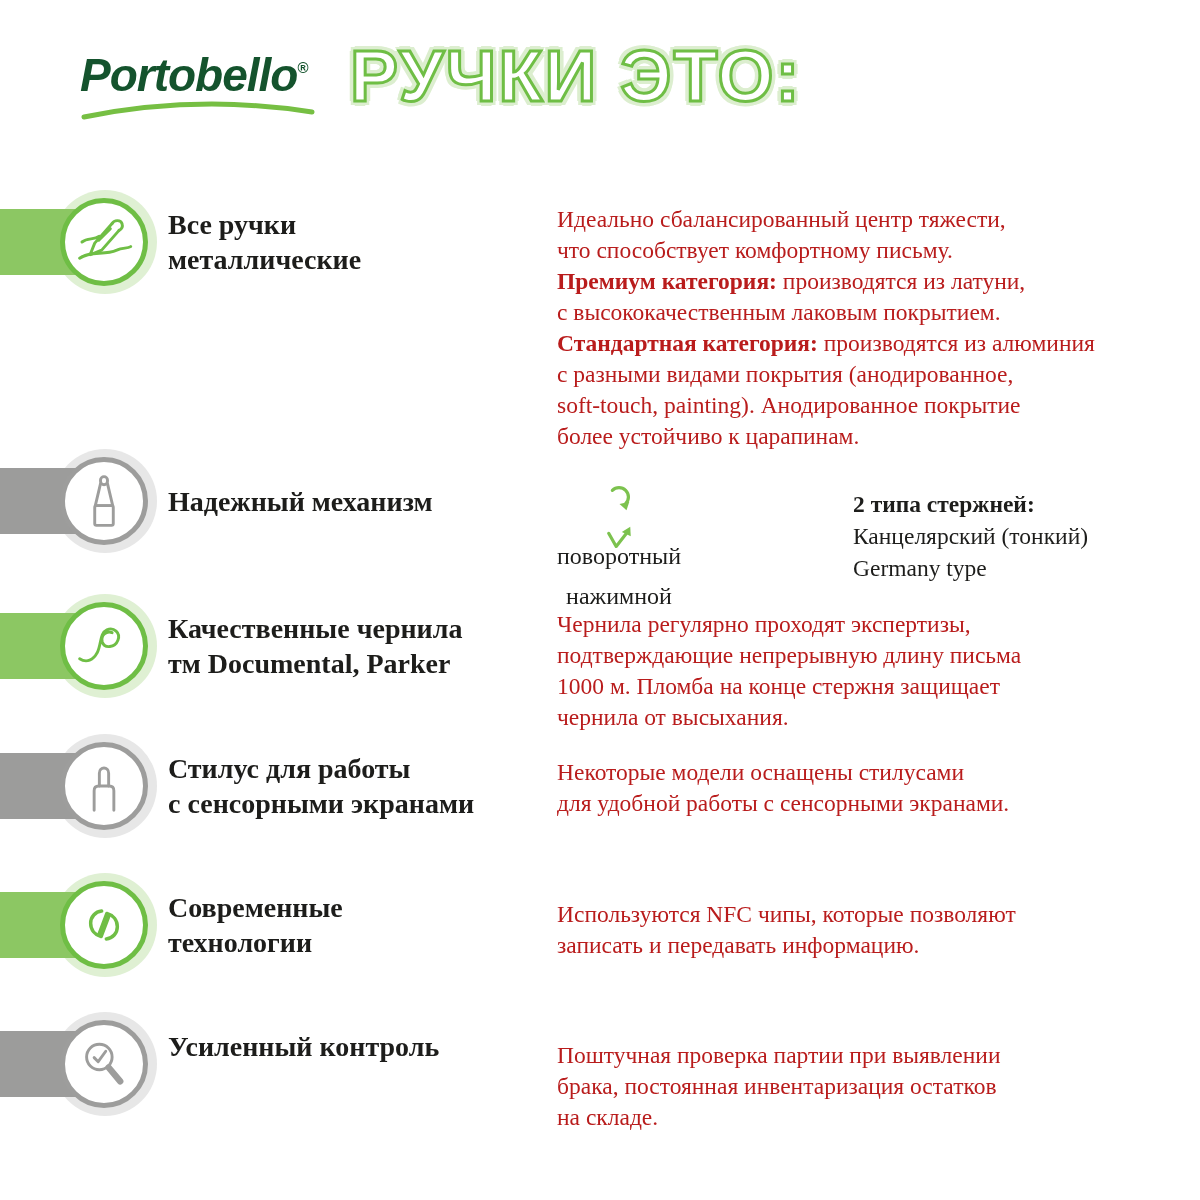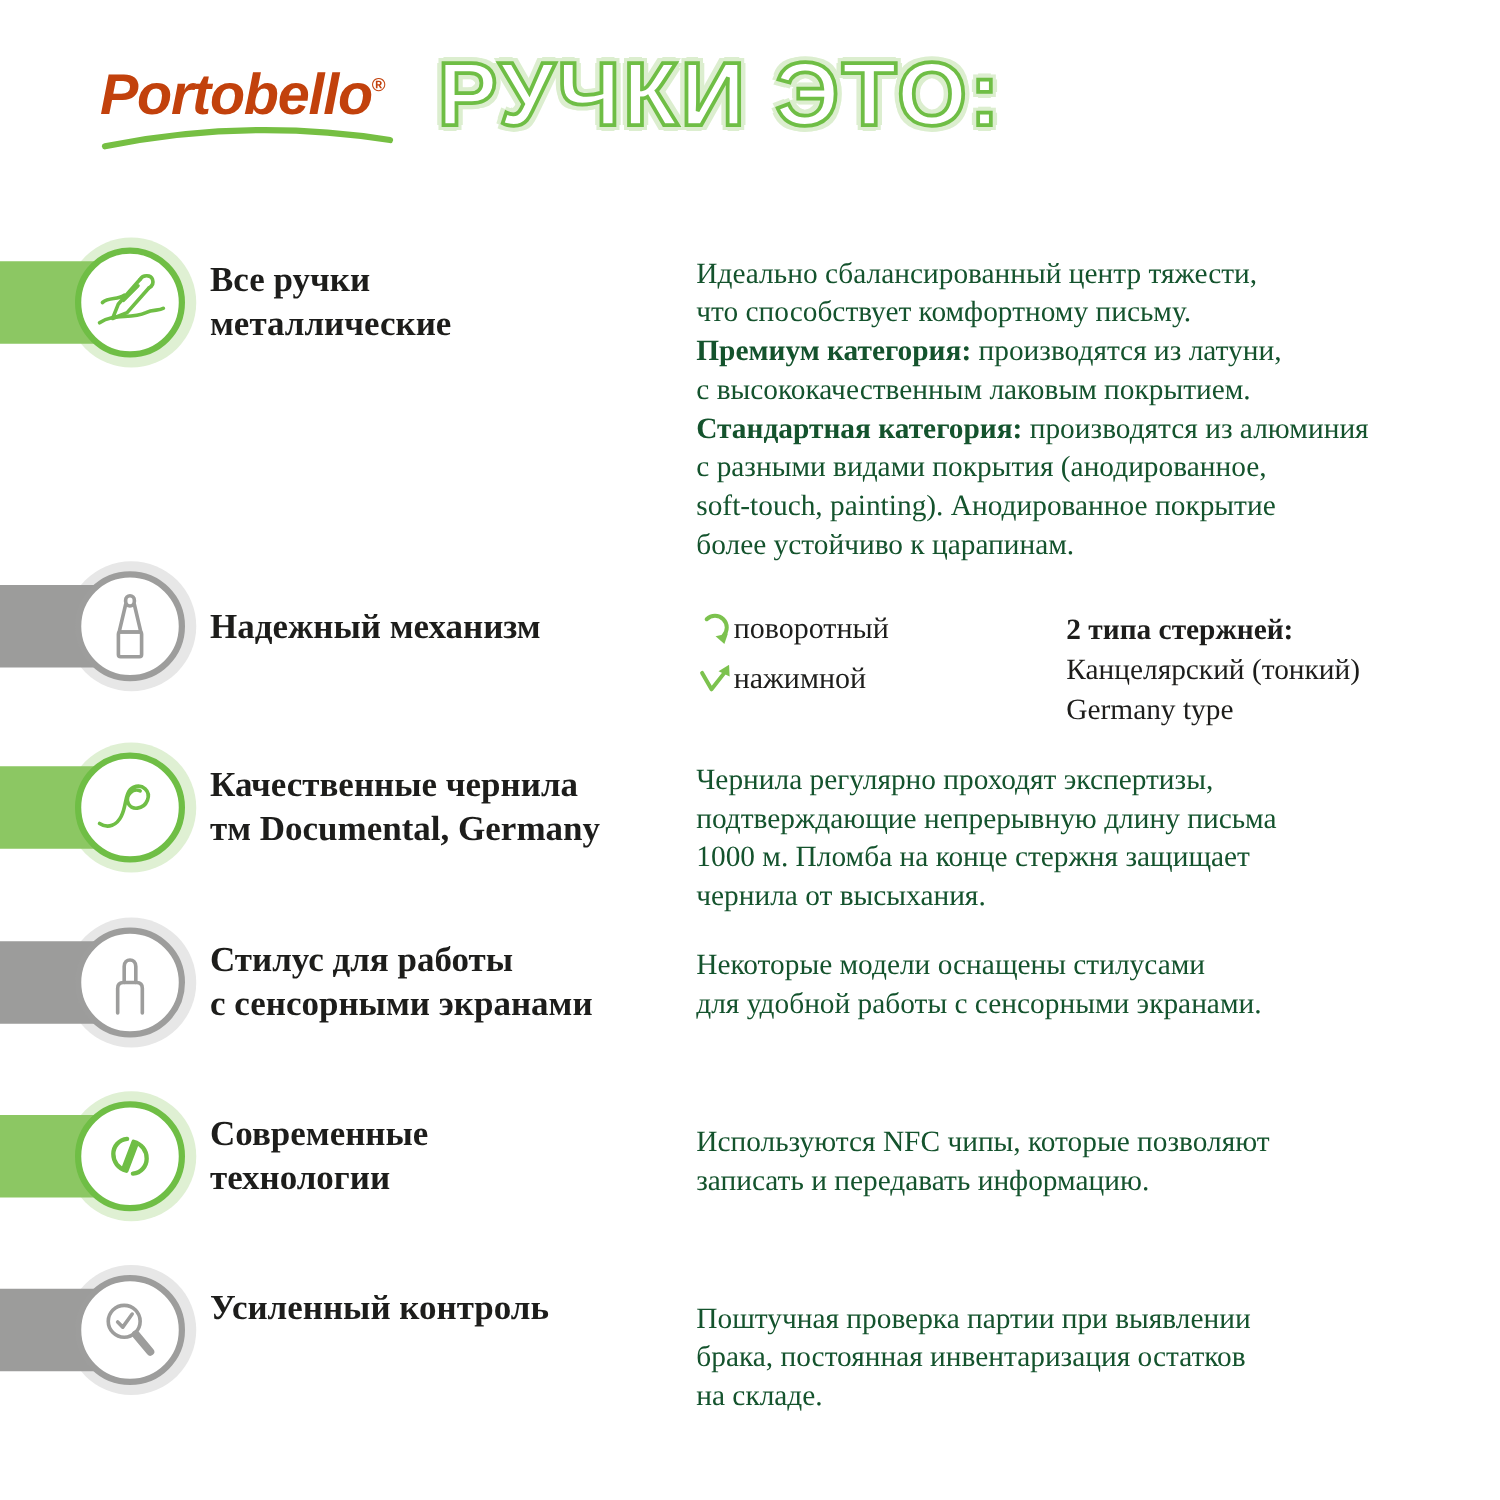--- a/index.html
+++ b/index.html
@@ -1,20 +1,20 @@
 <!DOCTYPE html>
 <html><head>
 <meta charset="utf-8">
 <style>
   html,body{margin:0;padding:0;background:#fff;}
   .canvas{position:relative;width:1200px;height:1200px;background:#ffffff;overflow:hidden;
           font-family:"Liberation Sans", sans-serif;color:#1d1d1b;}
 
   
-  .logo{position:absolute;left:80px;top:52px;width:236px;color:#c2410c;}
+  .logo{position:absolute;left:80px;top:52px;width:236px;color:#14532d;}
   .logo-text{font-size:46px;font-weight:bold;font-style:italic;letter-spacing:-1px;line-height:1;}
   .logo-reg{font-size:15px;font-weight:bold;vertical-align:18px;}
   .logo-swoosh{display:block;margin-top:2px;}
   .big-title{position:absolute;left:350px;top:40px;margin:0;
     font-size:72px;font-weight:bold;letter-spacing:2px;line-height:1;
     color:#ffffff;-webkit-text-stroke:3px #6FBE45;
     text-shadow:4px 4px 0 #DCEECF,-4px -4px 0 #DCEECF,4px -4px 0 #DCEECF,-4px 4px 0 #DCEECF,
                 0 5px 0 #DCEECF,0 -5px 0 #DCEECF,5px 0 0 #DCEECF,-5px 0 0 #DCEECF;}
 
   
@@ -31,28 +31,28 @@
   .gray .halo{background:#E7E7E7}
   .gray .bar{background:#9C9C9B}
   .gray .circle{border-color:#9D9D9C;color:#9D9D9C}
   .circle svg{width:58px;height:58px;}
 
   .title{position:absolute;left:168px;margin:0;font-size:28px;line-height:35px;font-weight:bold;color:#1d1d1b;}
   .title span{display:block;white-space:nowrap;}
   .title.one{top:35px}
   .title.two{top:17px}
 
-  .body{position:absolute;left:557px;font-size:23.5px;line-height:31px;color:#14532d;}
+  .body{position:absolute;left:557px;font-size:23.5px;line-height:31px;color:#b91c1c;}
   .body .line{white-space:nowrap;}
   .body b{font-weight:bold;}
   .s1 .body{top:14px}.s3 .body{top:15px}.s4 .body{top:23px}.s5 .body{top:26px}.s6 .body{top:28px}
 
   
   .mech{position:absolute;left:557px;top:34px;}
-  .mech-row{display:flex;align-items:center;gap:0;height:40px;}
+  .mech-row{display:flex;align-items:center;gap:30px;height:40px;flex-direction:column;}
   .mech-row svg{width:30px;height:30px;flex:0 0 auto;color:#7CC24E;}
   .mech-label{font-size:24px;color:#1d1d1b;white-space:nowrap;}
   .refills{position:absolute;left:810px;top:39px;font-size:23.5px;line-height:32px;margin-left:43px;}
   .refills .line{white-space:nowrap;}
   .refills .heading{font-weight:bold;}
 </style>
 </head>
 <body>
 
 <div class="canvas">
@@ -132,21 +132,21 @@
   <section class="row green s3">
     <div class="halo"></div>
     <div class="bar"></div>
     <div class="circle">
       <svg viewBox="0 0 100 100" fill="none" stroke="currentColor" stroke-width="5" stroke-linecap="round" stroke-linejoin="round">
         <path d="M8,72 C20,80 32,74 38,62 C46,47 42,28 55,22 C67,17 79,27 74,40 C69,53 51,55 47,43 C44,32 54,23 64,27"></path>
       </svg>
     </div>
     <h2 class="title two">
       <span>Качественные чернила</span>
-      <span>тм Documental, Germany</span>
+      <span>тм Documental, Parker</span>
     </h2>
     <div class="body">
       <div class="line"><b></b><span>Чернила регулярно проходят экспертизы,</span></div>
       <div class="line"><b></b><span>подтверждающие непрерывную длину письма</span></div>
       <div class="line"><b></b><span>1000 м. Пломба на конце стержня защищает</span></div>
       <div class="line"><b></b><span>чернила от высыхания.</span></div>
     </div>
   </section>
 
   <section class="row gray s4">

